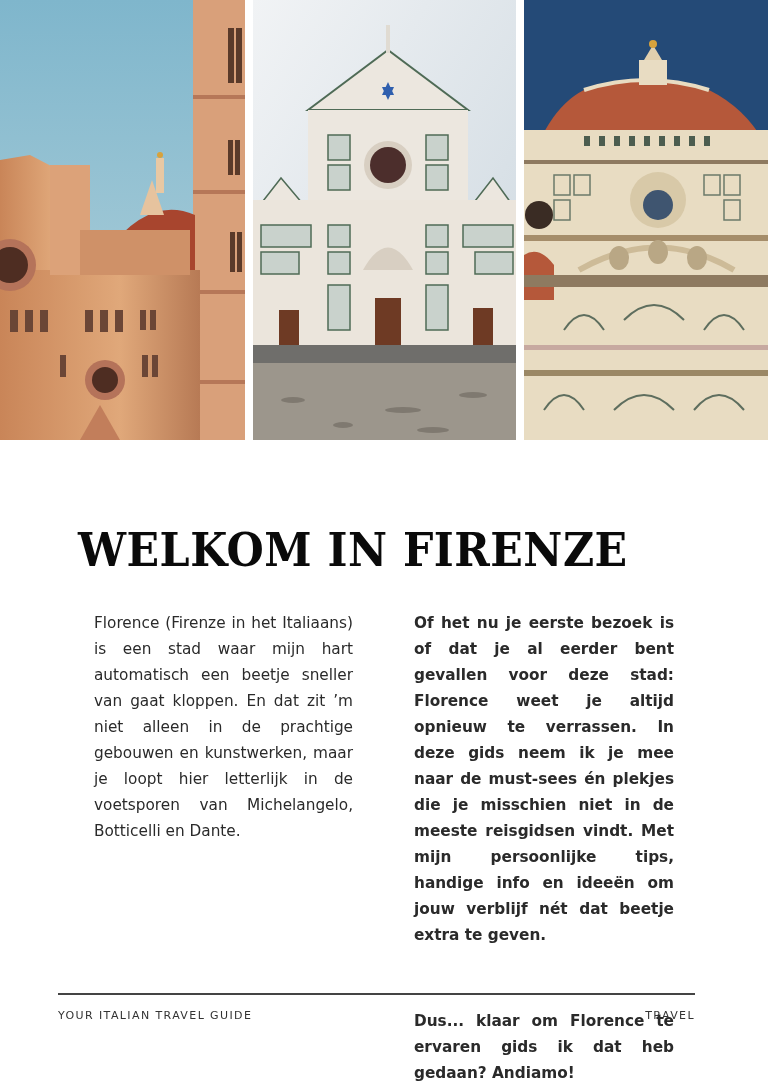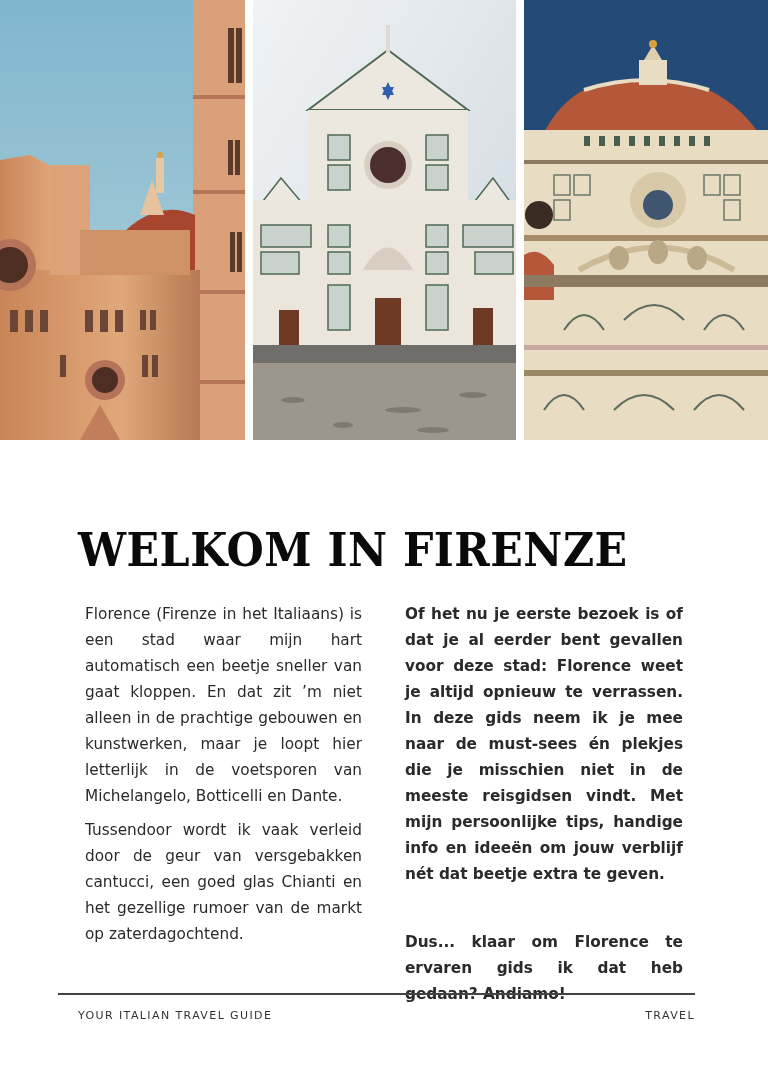--- a/index.html
+++ b/index.html
@@ -15,28 +15,28 @@
     font-family:"DejaVu Serif", serif; font-weight:bold;
     font-size:46px; line-height:56px; letter-spacing:0.5px;
     color:#0a0a0a; margin:0; white-space:nowrap;
     transform:scaleX(0.93); transform-origin:left center;
   }
   .col {
     position:absolute; top:593px; width:293px;
     font-size:15.3px; line-height:26px; color:#2a2a2a;
     text-align:justify; word-spacing:0px;
   }
-  .col p { margin:8px; text-align:justify; text-align-last:left; }
+  .col p { margin:17px; text-align:justify; text-align-last:left; }
   #col-left { left:77px; }
   #col-right { left:397px; width:294px;font-weight:bold; }
   .gap { height:26px; }
 
   .divider { position:absolute; left:58px; top:993px; width:637px; height:1.5px; background:#444; }
   .footer { position:absolute; top:1009px; font-size:11px; letter-spacing:1.4px; color:#333; }
-  #footer-left { left:58px;margin-left:20px; }
+  #footer-left { left:58px; }
   #footer-right { right:73px; }
 </style>
 </head>
 <body>
 
 <div class="photo" id="photo-1">
   <svg viewBox="0 0 245 440" preserveAspectRatio="none">
     <defs>
       <linearGradient id="sky1" x1="0" y1="0" x2="0" y2="1">
         <stop offset="0" stop-color="#7fb6cc"></stop>
@@ -209,21 +209,20 @@
     </g>
     <rect x="0" y="345" width="244" height="5" fill="#c7a9a0"></rect>
     <rect x="0" y="370" width="244" height="6" fill="#9b8865"></rect>
   </svg>
 </div>
 
 <h1 class="title">WELKOM IN FIRENZE</h1>
 
 <div class="col" id="col-left">
   <p>Florence (Firenze in het Italiaans) is een stad waar mijn hart automatisch een beetje sneller van gaat kloppen. En dat zit ’m niet alleen in de prachtige gebouwen en kunstwerken, maar je loopt hier letterlijk in de voetsporen van Michelangelo, Botticelli en Dante.</p>
-  <p>Tussendoor wordt ik vaak verleid door de geur van versgebakken cantucci, een goed glas Chianti en het gezellige rumoer van de markt op zaterdagochtend.</p>
 </div>
 
 <div class="col" id="col-right">
   <p>Of het nu je eerste bezoek is of dat je al eerder bent gevallen voor deze stad: Florence weet je altijd opnieuw te verrassen. In deze gids neem ik je mee naar de must-sees én plekjes die je misschien niet in de meeste reisgidsen vindt. Met mijn persoonlijke tips, handige info en ideeën om jouw verblijf nét dat beetje extra te geven.</p>
   <div class="gap"></div>
   <p>Dus... klaar om Florence te ervaren gids ik dat heb gedaan? Andiamo!</p>
 </div>
 
 <div class="divider"></div>
 <div class="footer" id="footer-left">YOUR ITALIAN TRAVEL GUIDE</div>

